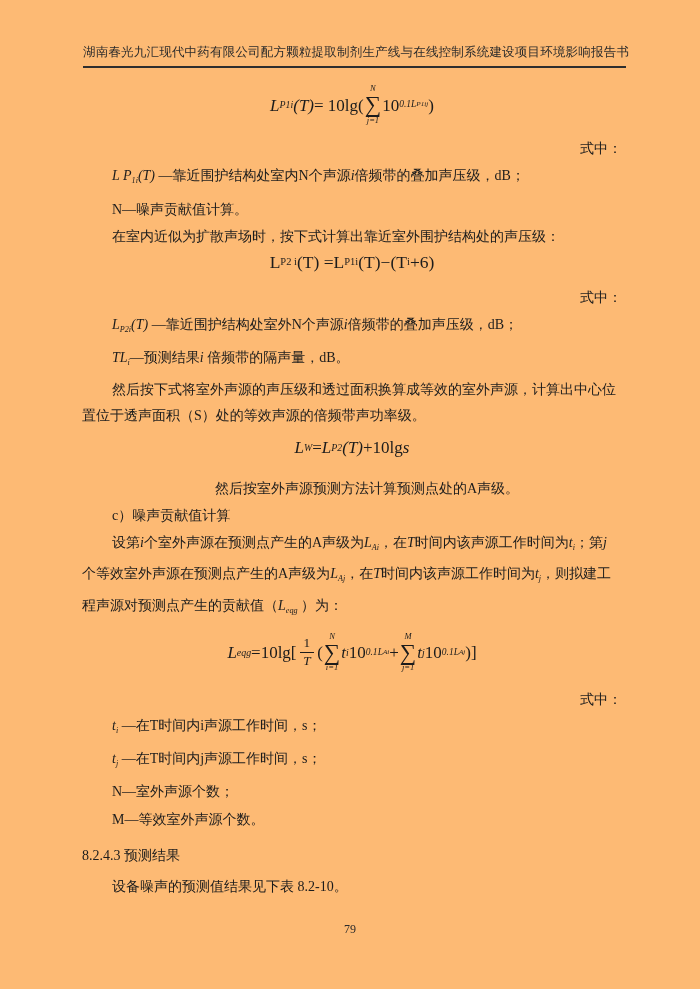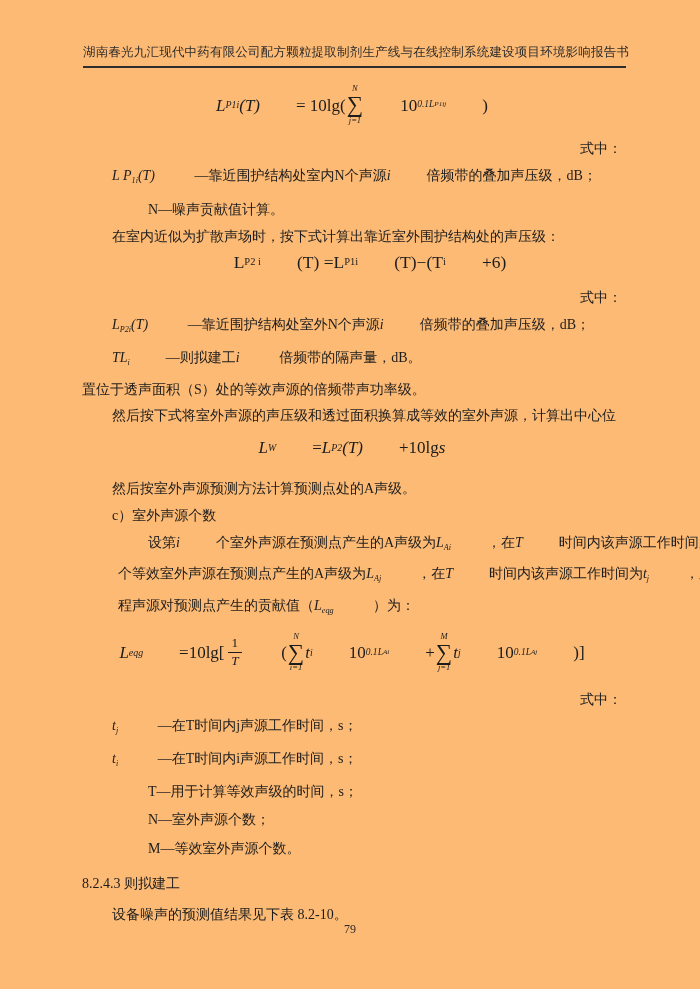--- a/index.html
+++ b/index.html
@@ -23,21 +23,21 @@
   .heading{line-height:27px;margin-top:7px;}
   .formula{
     display:flex;justify-content:center;align-items:center;
     font-size:17px;line-height:1;text-align:center;
   }
   .f1{margin-top:16px;min-height:44px;}
   .f2{min-height:26px;font-size:17.5px;}
   .f3{margin-top:4px;min-height:30px;}
   .f4{margin-top:4px;min-height:50px;}
   
-  .tk-n{font-style:normal;padding-left:36px;}
+  .tk-n{font-style:normal;}
   .tk-i{font-style:italic;}
   .tk-sub{font-style:italic;font-size:0.58em;vertical-align:-0.32em;letter-spacing:0;}
   .tk-subn{font-style:normal;font-size:0.6em;vertical-align:-0.3em;text-align:center;}
   .tk-sup{font-style:italic;font-size:0.56em;vertical-align:0.55em;}
   .tk-supsub{font-style:italic;font-size:0.42em;vertical-align:0.42em;}
   .sigma{display:inline-flex;flex-direction:column;align-items:center;vertical-align:middle;line-height:1;margin:0 1px;}
   .sig-lim{font-size:8.5px;font-style:italic;line-height:1.15;}
   .sig-glyph{font-size:23px;line-height:0.95;font-style:normal;}
   .frac{display:inline-flex;flex-direction:column;align-items:center;vertical-align:middle;line-height:1.1;margin:0 3px;}
   .frac-num{font-size:0.78em;padding:0 4px 1px;border-bottom:1.2px solid #1c1c1c;font-style:normal;}
@@ -83,39 +83,39 @@
         <span class="tk-subn">P2 i</span>
         <span class="tk-n">(T) =L</span>
         <span class="tk-subn">P1i</span>
         <span class="tk-n">(T)−(T</span>
         <span class="tk-subn">i</span>
         <span class="tk-n">+6)</span>
       </div>
 
     <div class="line shizhong indent">式中：</div>
     <div class="line def indent"><span class="tk-i">L</span><span class="tk-sub">P2i</span><span class="tk-i">(T)</span><span class="tk-n"> —靠近围护结构处室外N个声源</span><span class="tk-i">i</span><span class="tk-n">倍频带的叠加声压级，dB；</span></div>
-    <div class="line def indent"><span class="tk-i">TL</span><span class="tk-sub">i</span><span class="tk-n">—则拟建工</span><span class="tk-i">i</span><span class="tk-n"> 倍频带的隔声量，dB。</span></div>
+    <div class="line def indent"><span class="tk-i">TL</span><span class="tk-sub">i</span><span class="tk-n">—预测结果</span><span class="tk-i">i</span><span class="tk-n"> 倍频带的隔声量，dB。</span></div>
 
+    <div class="line para indent">然后按下式将室外声源的声压级和透过面积换算成等效的室外声源，计算出中心位</div>
     <div class="line para">置位于透声面积（S）处的等效声源的倍频带声功率级。</div>
-    <div class="line para indent">然后按下式将室外声源的声压级和透过面积换算成等效的室外声源，计算出中心位</div>
 
     <div class="formula f3">
         <span class="tk-i">L</span>
         <span class="tk-sub">W</span>
         <span class="tk-n"> =</span>
         <span class="tk-i">L</span>
         <span class="tk-sub">P2</span>
         <span class="tk-i">(T)</span>
         <span class="tk-n"> +10lg </span>
         <span class="tk-i">s</span>
       </div>
 
-    <div class="line para3 indent" style="margin-top:12px;">然后按室外声源预测方法计算预测点处的A声级。</div>
+    <div class="line para3 indent" style="margin-top:12px;text-align:center;">然后按室外声源预测方法计算预测点处的A声级。</div>
 
-    <div class="line para3 indent">c）室外声源个数</div>
+    <div class="line para3 indent">c）噪声贡献值计算</div>
 
     <div class="line para3 indent"><span class="tk-n">设第</span><span class="tk-i">i</span><span class="tk-n">个室外声源在预测点产生的A声级为</span><span class="tk-i">L</span><span class="tk-sub">Ai</span><span class="tk-n">，在</span><span class="tk-i">T</span><span class="tk-n">时间内该声源工作时间为</span><span class="tk-i">t</span><span class="tk-sub">i</span><span class="tk-n">；第</span><span class="tk-i">j</span></div>
     <div class="line para3"><span class="tk-n">个等效室外声源在预测点产生的A声级为</span><span class="tk-i">L</span><span class="tk-sub">Aj</span><span class="tk-n">，在</span><span class="tk-i">T</span><span class="tk-n">时间内该声源工作时间为</span><span class="tk-i">t</span><span class="tk-sub">j</span><span class="tk-n">，则拟建工</span></div>
     <div class="line para3"><span class="tk-n">程声源对预测点产生的贡献值（</span><span class="tk-i">L</span><span class="tk-sub">eqg</span><span class="tk-n"> ）为：</span></div>
 
     <div class="formula f4">
         <span class="tk-i">L</span>
         <span class="tk-sub">eqg</span>
         <span class="tk-n"> =10lg[</span>
         <span class="frac">
@@ -141,27 +141,26 @@
         </span>
         <span class="tk-i">t</span>
         <span class="tk-sub">j</span>
         <span class="tk-n">10</span>
         <span class="tk-sup">0.1L</span>
         <span class="tk-supsub">Aj</span>
         <span class="tk-n">)]</span>
       </div>
 
     <div class="line shizhong indent">式中：</div>
+    <div class="line def2 indent"><span class="tk-i">t</span><span class="tk-sub">i</span><span class="tk-n"> —在T时间内i声源工作时间，s；</span></div>
     <div class="line def2 indent"><span class="tk-i">t</span><span class="tk-sub">j</span><span class="tk-n"> —在T时间内j声源工作时间，s；</span></div>
-    <div class="line def2 indent"><span class="tk-i">t</span><span class="tk-sub">i</span><span class="tk-n"> —在T时间内i声源工作时间，s；</span></div>
-    <div class="line def2 indent"><span class="tk-n">T—用于计算等效声级的时间，s；</span></div>
     <div class="line def2 indent"><span class="tk-n">N—室外声源个数；</span></div>
     <div class="line def2 indent"><span class="tk-n">M—等效室外声源个数。</span></div>
 
-    <div class="line heading">8.2.4.3  则拟建工</div>
+    <div class="line heading">8.2.4.3  预测结果</div>
 
     <div class="line para3 indent" style="margin-top:4px;">设备噪声的预测值结果见下表 8.2-10。</div>
 
   </div>
 
   <div class="page-number">79</div>
 
 </div>
 
 </body></html>

